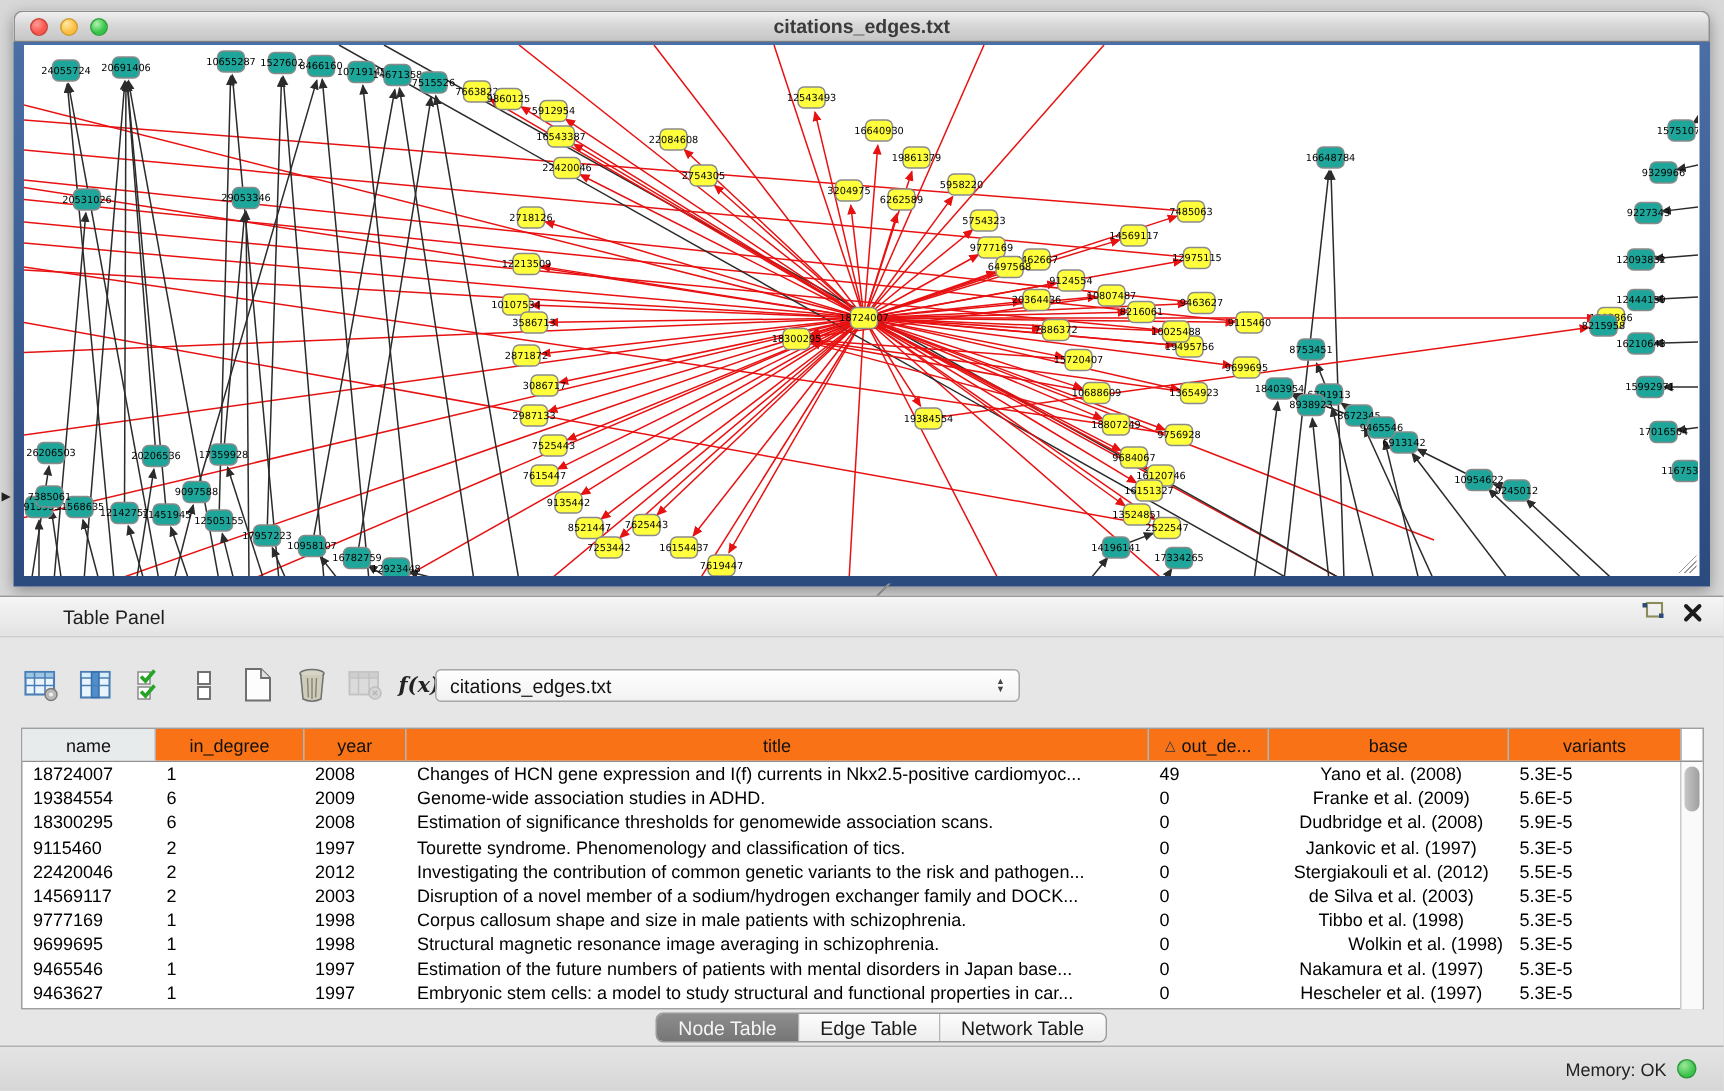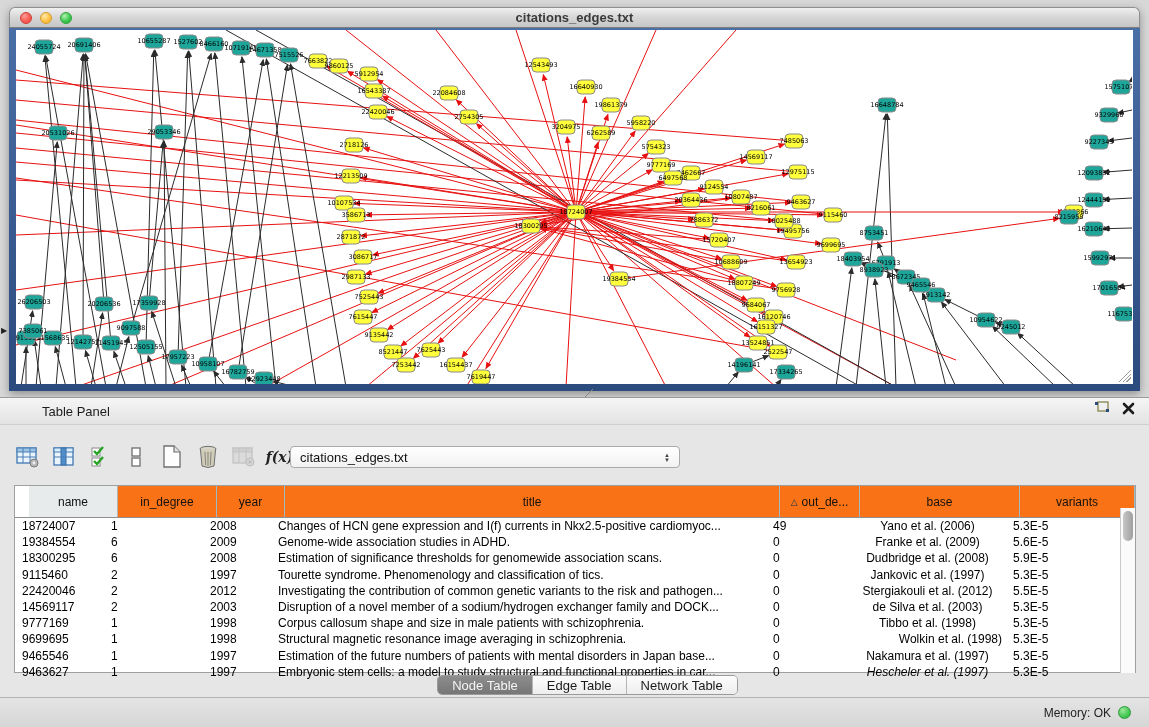--- a/index.html
+++ b/index.html
@@ -48,21 +48,21 @@
   .combo { position:absolute; left:290px; top:48px; width:390px; height:22px;
     background:linear-gradient(180deg,#ffffff,#f2f2f2); border:1px solid #a9a9a9;
     border-radius:4px; display:flex; align-items:center; font-size:13px; color:#111;
     padding-left:9px; }
   .combo .stepper { position:absolute; right:6px; top:2px; width:12px; height:18px;
     display:flex; flex-direction:column; align-items:center; justify-content:center;
     font-size:6px; color:#444; line-height:5px; }
 
   .grid-box { position:absolute; left:14px; top:87px; width:1122px; height:188px;
     background:#ffffff; border:1px solid #9f9f9f; }
-  .grid-header { display:flex; height:32px; border-bottom:1px solid #8f8f8f;justify-content:flex-end; }
+  .grid-header { display:flex; height:22px; border-bottom:1px solid #8f8f8f; }
   .hcell { font-size:12px; color:#111; display:flex; align-items:center; justify-content:center;
     background:#f97316; border-right:1px solid #9fb9c6; height:100%; gap:4px; }
   .hcell.first { background:#e8ebec; border-right:1px solid #b3b3b3; }
   .sort-tri { font-size:9px; color:#14334d; }
   .grid-body { position:relative; height:165px; overflow:hidden; }
   .grow { display:flex; height:16.2px; }
   .gcell { font-size:12px; color:#000; white-space:nowrap; overflow:hidden;
     padding:0 4px 0 7px; line-height:16.2px; }
   .vscroll { position:absolute; right:0px; top:22px; width:15px; height:165px;
     background:#fafafa; border-left:1px solid #c9c9c9; }
@@ -808,21 +808,21 @@
           <span>variants</span>
         </div>
       </div>
     <div class="grid-body" id="grid-body">
         <div class="grow">
           <div class="gcell" style="width: 89px;">18724007</div>
           <div class="gcell" style="width: 99px;">1</div>
           <div class="gcell" style="width: 68px;">2008</div>
           <div class="gcell" style="width: 495px;">Changes of HCN gene expression and I(f) currents in Nkx2.5-positive cardiomyoc...</div>
           <div class="gcell" style="width: 80px;">49</div>
-          <div class="gcell" style="width: 160px; text-align: center;">Yano et al. (2006)</div>
+          <div class="gcell" style="width: 160px; text-align: center;">Yano et al. (2008)</div>
           <div class="gcell" style="width: 115px;">5.3E-5</div>
         </div>
         <div class="grow">
           <div class="gcell" style="width: 89px;">19384554</div>
           <div class="gcell" style="width: 99px;">6</div>
           <div class="gcell" style="width: 68px;">2009</div>
           <div class="gcell" style="width: 495px;">Genome-wide association studies in ADHD.</div>
           <div class="gcell" style="width: 80px;">0</div>
           <div class="gcell" style="width: 160px; text-align: center;">Franke et al. (2009)</div>
           <div class="gcell" style="width: 115px;">5.6E-5</div>
@@ -889,21 +889,21 @@
           <div class="gcell" style="width: 80px;">0</div>
           <div class="gcell" style="width: 160px; text-align: center;">Nakamura et al. (1997)</div>
           <div class="gcell" style="width: 115px;">5.3E-5</div>
         </div>
         <div class="grow">
           <div class="gcell" style="width: 89px;">9463627</div>
           <div class="gcell" style="width: 99px;">1</div>
           <div class="gcell" style="width: 68px;">1997</div>
           <div class="gcell" style="width: 495px;">Embryonic stem cells: a model to study structural and functional properties in car...</div>
           <div class="gcell" style="width: 80px;">0</div>
-          <div class="gcell" style="width: 160px; text-align: center; font-style: italic;">Hescheler et al. (1997)</div>
+          <div class="gcell" style="width: 160px; text-align: center;">Hescheler et al. (1997)</div>
           <div class="gcell" style="width: 115px;">5.3E-5</div>
         </div>
       </div>
     <div class="vscroll">
       <div class="vthumb"></div>
     </div>
   </div>
 
   <div class="tabs">
     <div class="seg" id="seg-tabs">

